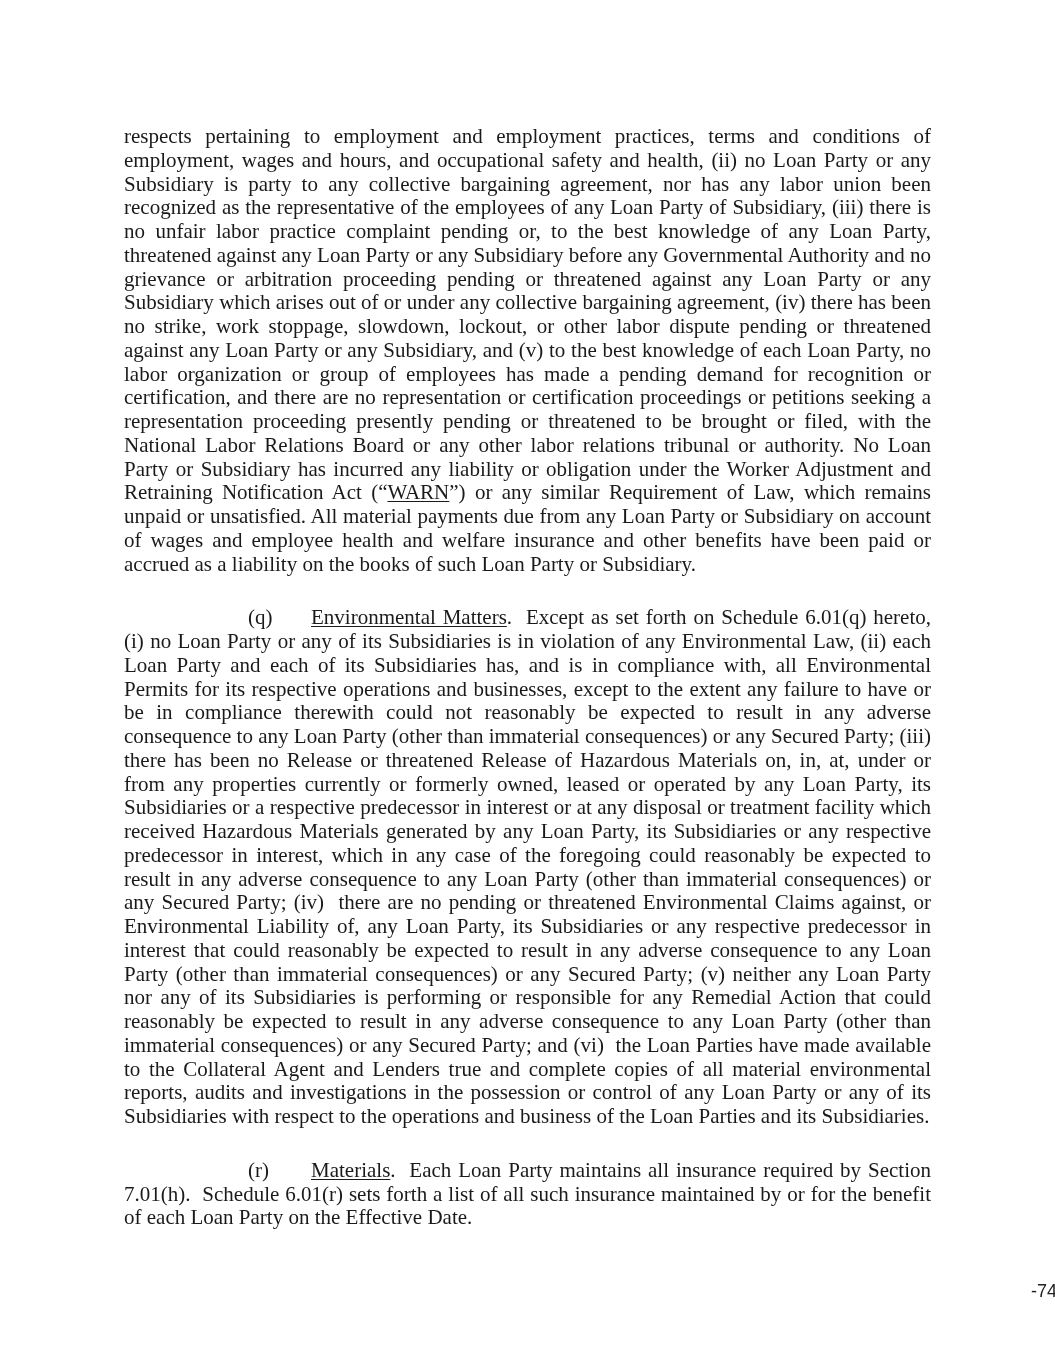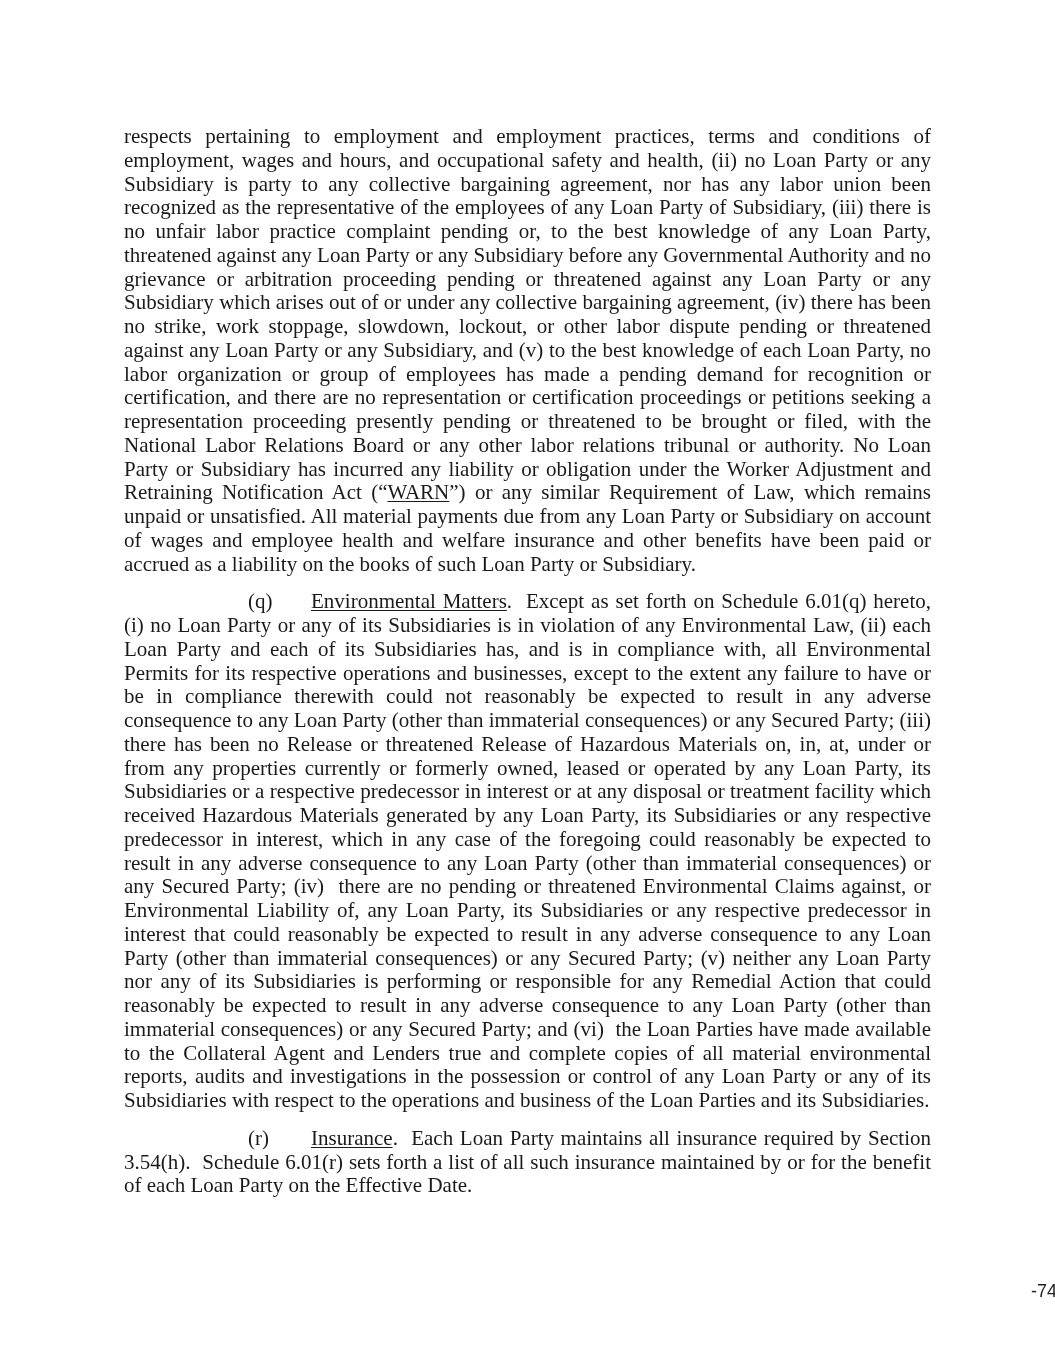--- a/index.html
+++ b/index.html
@@ -22,21 +22,21 @@
       font-family: "Liberation Serif", "DejaVu Serif", serif;
       font-size: 21px;
       line-height: 23.75px;
     }
     .para {
       margin: 0;
       text-align: justify;
       text-justify: inter-word;
     }
     .para + .para {
-      margin-top: 14px;
+      margin-top: 30px;
     }
     .indent {
       display: inline-block;
       width: 124px;
     }
     .marker {
       display: inline-block;
       width: 63px;
     }
     .u {
@@ -57,17 +57,17 @@
   </style>
 </head>
 <body>
 
 <div class="page">
 
   <p class="para"><span>respects pertaining to employment and employment practices, terms and conditions of employment, wages and hours, and occupational safety and health, (ii) no Loan Party or any Subsidiary is party to any collective bargaining agreement, nor has any labor union been recognized as the representative of the employees of any Loan Party of Subsidiary, (iii) there is no unfair labor practice complaint pending or, to the best knowledge of any Loan Party, threatened against any Loan Party or any Subsidiary before any Governmental Authority and no grievance or arbitration proceeding pending or threatened against any Loan Party or any Subsidiary which arises out of or under any collective bargaining agreement, (iv) there has been no strike, work stoppage, slowdown, lockout, or other labor dispute pending or threatened against any Loan Party or any Subsidiary, and (v) to the best knowledge of each Loan Party, no labor organization or group of employees has made a pending demand for recognition or certification, and there are no representation or certification proceedings or petitions seeking a representation proceeding presently pending or threatened to be brought or filed, with the National Labor Relations Board or any other labor relations tribunal or authority. No Loan Party or Subsidiary has incurred any liability or obligation under the Worker Adjustment and Retraining Notification Act (“</span><span class="u">WARN</span><span>”) or any similar Requirement of Law, which remains unpaid or unsatisfied.  All material payments due from any Loan Party or Subsidiary on account of wages and employee health and welfare insurance and other benefits have been paid or accrued as a liability on the books of such Loan Party or Subsidiary.</span></p>
 
   <p class="para"><span class="indent"></span><span class="marker">(q)</span><span class="u">Environmental Matters</span><span>.</span><span style="white-space: pre-wrap;">  Except as set forth on Schedule 6.01(q) hereto, (i) no Loan Party or any of its Subsidiaries is in violation of any Environmental Law, (ii) each Loan Party and each of its Subsidiaries has, and is in compliance with, all Environmental Permits for its respective operations and businesses, except to the extent any failure to have or be in compliance therewith could not reasonably be expected to result in any adverse consequence to any Loan Party (other than immaterial consequences) or any Secured Party; (iii) there has been no Release or threatened Release of Hazardous Materials on, in, at, under or from any properties currently or formerly owned, leased or operated by any Loan Party, its Subsidiaries or a respective predecessor in interest or at any disposal or treatment facility which received Hazardous Materials generated by any Loan Party, its Subsidiaries or any respective predecessor in interest, which in any case of the foregoing could reasonably be expected to result in any adverse consequence to any Loan Party (other than immaterial consequences) or any Secured Party; (iv)  there are no pending or threatened Environmental Claims against, or Environmental Liability of, any Loan Party, its Subsidiaries or any respective predecessor in interest that could reasonably be expected to result in any adverse consequence to any Loan Party (other than immaterial consequences) or any Secured Party; (v) neither any Loan Party nor any of its Subsidiaries is performing or responsible for any Remedial Action that could reasonably be expected to result in any adverse consequence to any Loan Party (other than immaterial consequences) or any Secured Party; and (vi)  the Loan Parties have made available to the Collateral Agent and Lenders true and complete copies of all material environmental reports, audits and investigations in the possession or control of any Loan Party or any of its Subsidiaries with respect to the operations and business of the Loan Parties and its Subsidiaries.</span></p>
 
-  <p class="para"><span class="indent"></span><span class="marker">(r)</span><span class="u">Insurance</span><span>.</span><span style="white-space: pre-wrap;">  Each Loan Party maintains all insurance required by Section 3.54(h).  Schedule 6.01(r) sets forth a list of all such insurance maintained by or for the benefit of each Loan Party on the Effective Date.</span></p>
+  <p class="para"><span class="indent"></span><span class="marker">(r)</span><span class="u">Materials</span><span>.</span><span style="white-space: pre-wrap;">  Each Loan Party maintains all insurance required by Section 7.01(h).  Schedule 6.01(r) sets forth a list of all such insurance maintained by or for the benefit of each Loan Party on the Effective Date.</span></p>
 
 </div>
 
 <div class="page-number">-74-</div>
 
 </body></html>

